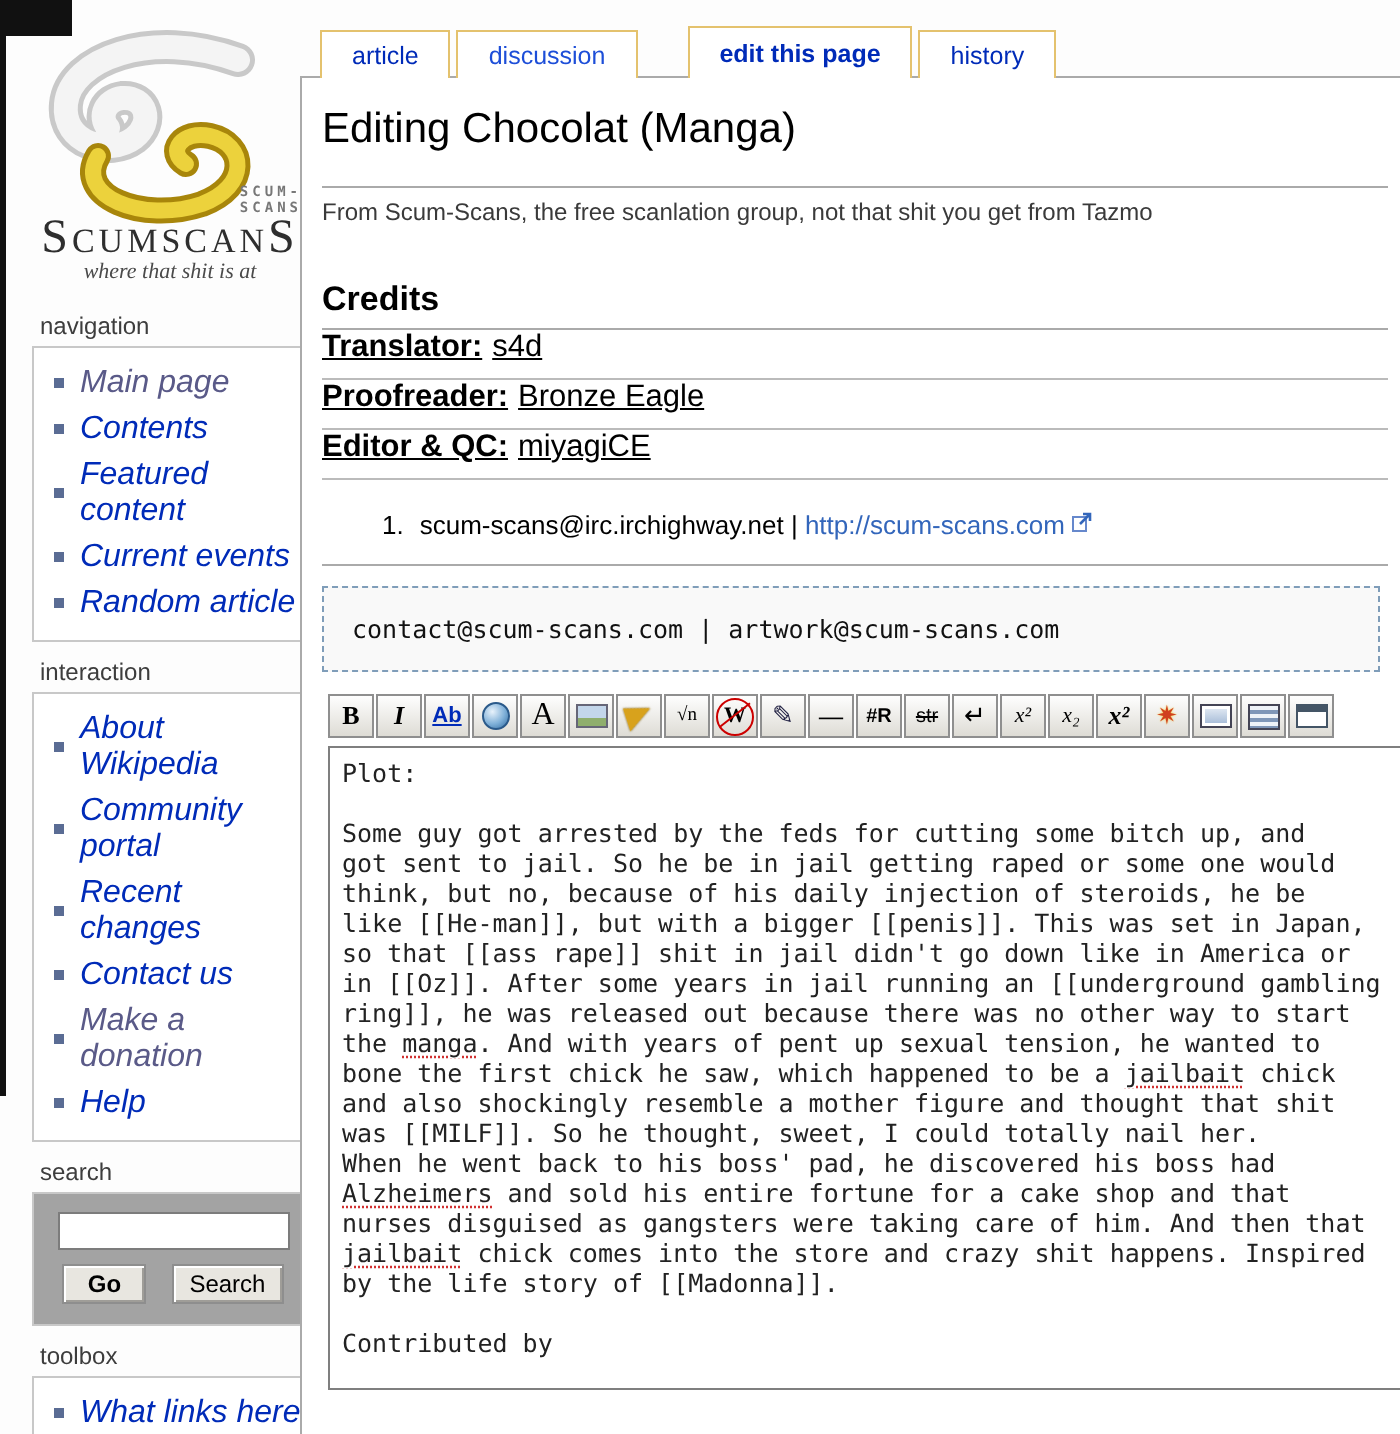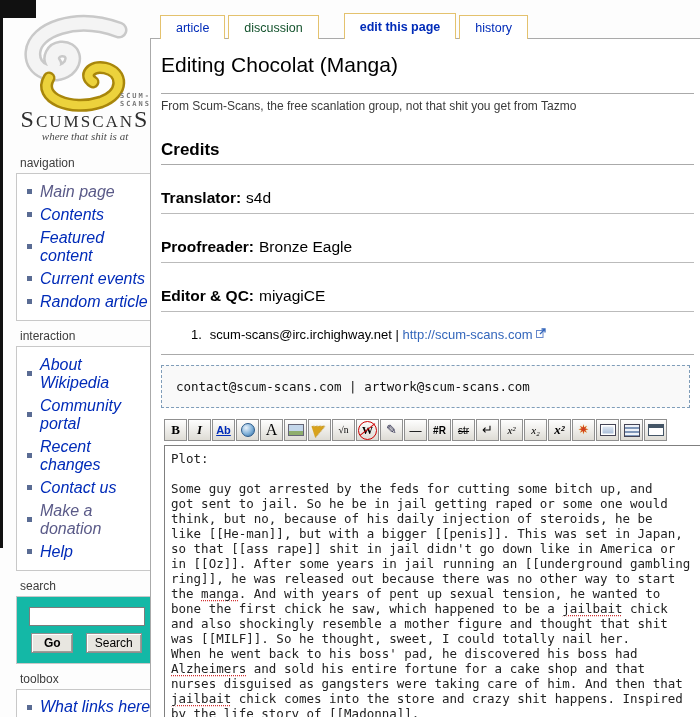--- a/index.html
+++ b/index.html
@@ -26,46 +26,46 @@
 
   .portlet { margin:6px 4px 0 5px; }
   .portlet h5 { font-size:12px; font-weight:normal; color:#3d3d3d; padding:2px 0 3px 4px; }
   .pbody { border:1px solid #c8c8c8; background:#fff; padding:6px 4px 7px 6px; }
   .pbody ul { list-style:none; }
   .pbody li { display:flex; align-items:center; padding:2.5px 0; }
   .sq { width:5px; height:5px; background:#5a6c94; margin:0 8px 0 4px; flex:0 0 auto; }
   .pbody a { font-size:16px; color:#002bb8; text-decoration:none; cursor:pointer;font-style:italic; }
   .pbody a.visited { color:#5a5a88; }
 
-  #searchbody { border:1px solid #c8c8c8; background:#14b8a6; padding:9px 0 10px; text-align:center; }
+  #searchbody { border:1px solid #c8c8c8; background:#a3a3a3; padding:9px 0 10px; text-align:center; }
   #searchInput { width:116px; height:19px; border:1px solid #7c7c7c; font-size:12px; padding:0 3px; }
   .btnrow { margin-top:7px; }
   .btn { display:inline-block; min-width:42px; padding:2px 8px; font-size:12px;
     background:#e8e6e0; border:1px solid #8e8e8e; color:#000; cursor:pointer;
     box-shadow:inset 1px 1px 0 #fff, inset -1px -1px 0 #9f9d98; }
   .btn.go { font-weight:bold; margin-right:8px; }
 
   
   #tabs { position:absolute; left:160px; top:13px; height:26px; display:flex; align-items:flex-end; z-index:3; }
   .tab { height:24px; display:flex; align-items:center; padding:0 15px;
     background:#fff; border:1px solid #e4c26e; border-bottom:none; margin-right:3px;
     font-size:12.5px; color:#002bb8; cursor:pointer; white-space:nowrap; }
   .tab.selected { height:26px; font-weight:bold; position:relative; z-index:4;
     box-shadow:0 2px 0 #fff; margin-left:22px; }
-  .tab.redlink { color:#14532d;text-align:right; }
+  .tab.redlink { color:#1d4ed8;text-align:right; }
 
   
   #content { position:absolute; left:150px; top:38px; width:550px; height:679px;
     background:#fff; border-left:1px solid #aaa; border-top:1px solid #aaa; }
   #inner { padding:8px 6px 0 10px; }
   h1.title { font-size:21px; font-weight:normal; color:#000; padding-bottom:16px;
     border-bottom:1px solid #aaa; margin-top:6px; }
   .subtitle { font-size:12px; color:#3a3a3a; margin-top:5px; }
   h2.credits { font-size:17px; color:#000; margin-top:27px; padding-bottom:4px; border-bottom:1px solid #aaa; }
-  .role { font-size:15.5px; margin-top:24px; padding-bottom:6px; border-bottom:1px solid #bbb; }
+  .role { font-size:15.5px; padding-bottom:6px; border-bottom:1px solid #bbb;text-decoration:underline; }
   .role b { margin-right:5px; }
   .role:last-of-type { border-bottom:none; }
   .reflist { margin:14px 0 0 30px; font-size:13px; color:#000; }
   .reflist .num { margin-right:8px; }
   .reflist a { color:#3366bb; text-decoration:none; cursor:pointer; }
   .extlink-icon { display:inline-block; margin-left:3px; vertical-align:1px; }
   hr.rule { border:none; border-top:1px solid #aaa; margin:12px 0 0; }
   pre.contact { margin:10px 4px 0 0; border:1px dashed #7f9db9; background:#f9f9f9;
     font-family:"DejaVu Sans Mono", monospace; font-size:12.5px; color:#111;
     padding:13px 0 13px 14px; }

